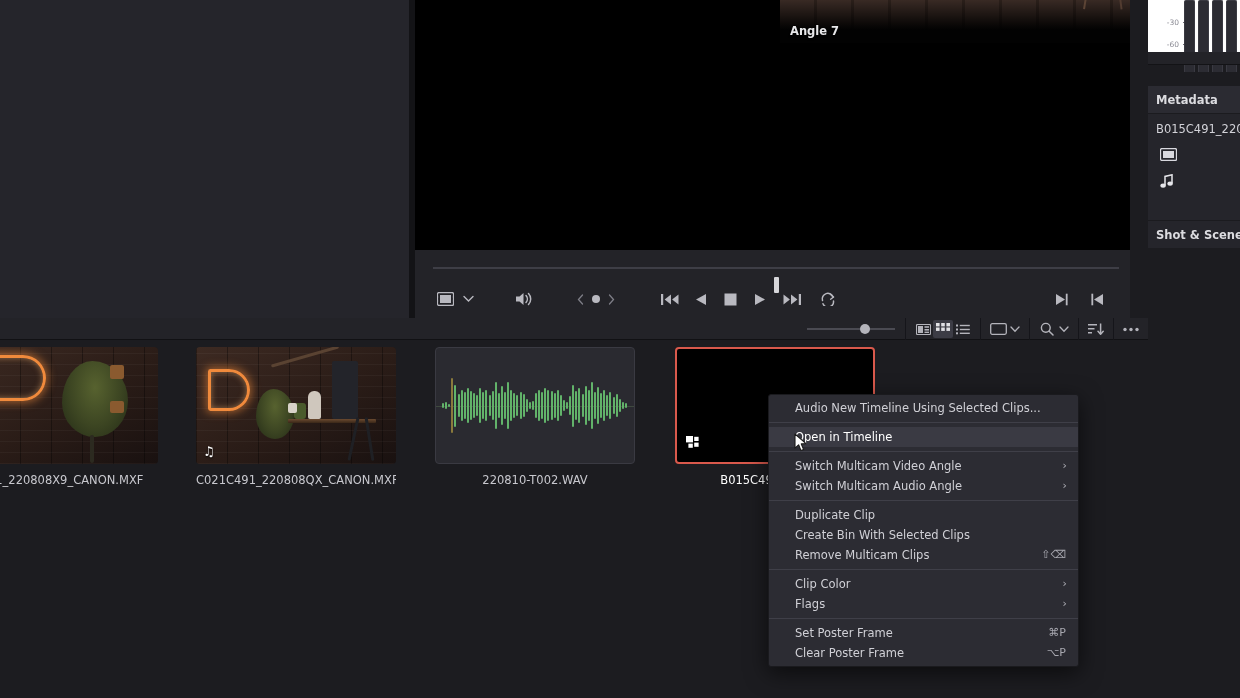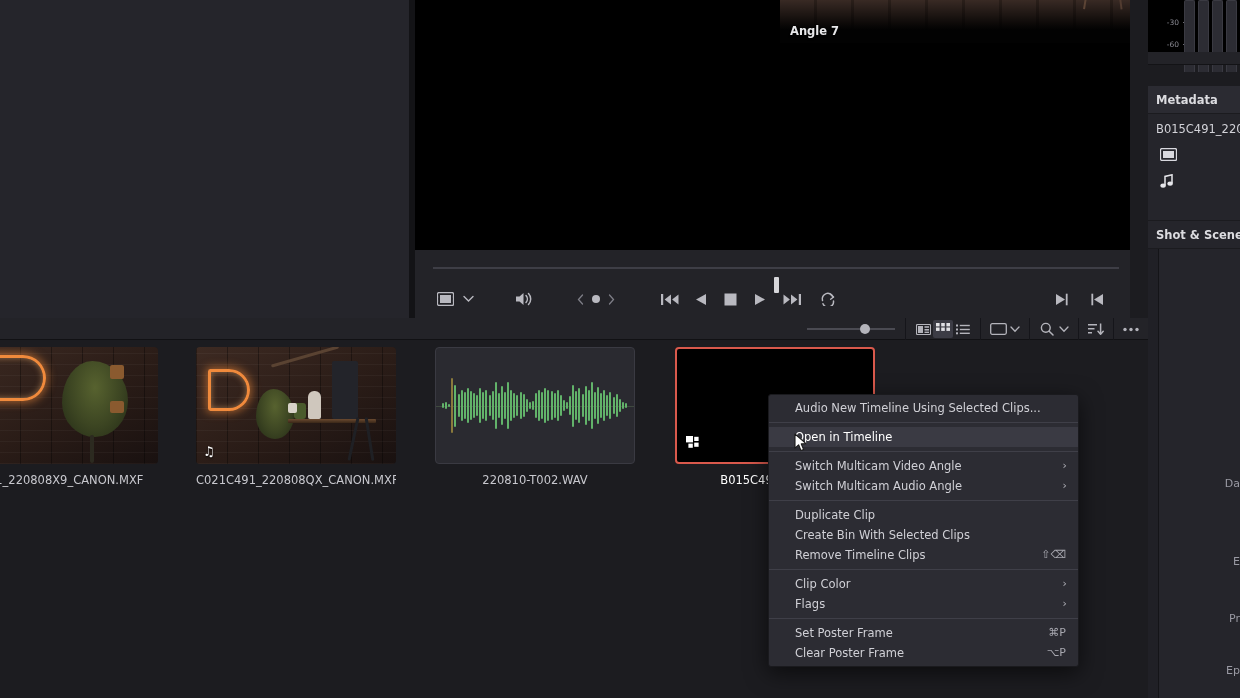--- a/index.html
+++ b/index.html
@@ -97,21 +97,21 @@
   }
   .tbtn {
     display: flex; align-items: center; justify-content: center;
     color: #b9b9c0; cursor: default;
   }
   .tbtn svg { display: block; }
 
   
   #meters {
     left: 1148px; top: 0; width: 92px; height: 65px;
-    background: #000000;
+    background: #ffffff;
   }
   .meter-scale {
     position: absolute; left: 4px; top: 0; width: 30px; height: 85px;
     font-size: 7.5px; color: #8a8a93; text-align: right;
   }
   .meter-scale div { position: absolute; right: 3px; }
   .meter-tick { position: absolute; width: 3px; height: 1px; background: #6b6b73; }
   .meter-bars {
     position: absolute; left: 36px; top: 0; width: 56px; height: 72px;
     display: flex; gap: 3px;
@@ -462,27 +462,20 @@
             <ellipse cx="3.1" cy="11.6" rx="2.7" ry="2.2" fill="#e6e6ea"></ellipse>
             <ellipse cx="10.1" cy="9.6" rx="2.7" ry="2.2" fill="#e6e6ea"></ellipse>
           </svg>
       </span>
     </div>
     <div id="shot-scene-bar">
       <span id="shot-scene-label">Shot &amp; Scene</span>
     </div>
   </div>
 
-  <div class="panel" id="inspector">
-    <div id="inspector-gutter"></div>
-    <div class="insp-label" style="top:228px">Da</div>
-    <div class="insp-label" style="top:306px">E</div>
-    <div class="insp-label" style="top:363px">Pr</div>
-    <div class="insp-label" style="top:415px">Ep</div>
-  </div>
 
   <div class="panel" id="pool-toolbar">
     <div id="pool-toolbar-right">
 
       <div id="zoom-slider-wrap">
         <div id="zoom-track">
           <div id="zoom-knob" style="left: 60%;"></div>
         </div>
       </div>
 
@@ -688,21 +681,21 @@
   <div id="context-menu">
       <div class="menu-item"><span>Audio New Timeline Using Selected Clips...</span></div>
       <div class="menu-sep"></div>
       <div class="menu-item highlighted"><span>Open in Timeline</span></div>
       <div class="menu-sep"></div>
       <div class="menu-item"><span>Switch Multicam Video Angle</span><span class="submenu-arrow">›</span></div>
       <div class="menu-item"><span>Switch Multicam Audio Angle</span><span class="submenu-arrow">›</span></div>
       <div class="menu-sep"></div>
       <div class="menu-item"><span>Duplicate Clip</span></div>
       <div class="menu-item"><span>Create Bin With Selected Clips</span></div>
-      <div class="menu-item"><span>Remove Timeline Clips</span><span class="menu-shortcut">⇧⌫</span></div>
+      <div class="menu-item"><span>Remove Multicam Clips</span><span class="menu-shortcut">⇧⌫</span></div>
       <div class="menu-sep"></div>
       <div class="menu-item"><span>Clip Color</span><span class="submenu-arrow">›</span></div>
       <div class="menu-item"><span>Flags</span><span class="submenu-arrow">›</span></div>
       <div class="menu-sep"></div>
       <div class="menu-item"><span>Set Poster Frame</span><span class="menu-shortcut">⌘P</span></div>
       <div class="menu-item"><span>Clear Poster Frame</span><span class="menu-shortcut">⌥P</span></div>
     </div>
 
   <div id="cursor">
     <svg width="14" height="20" viewBox="0 0 14 20">

